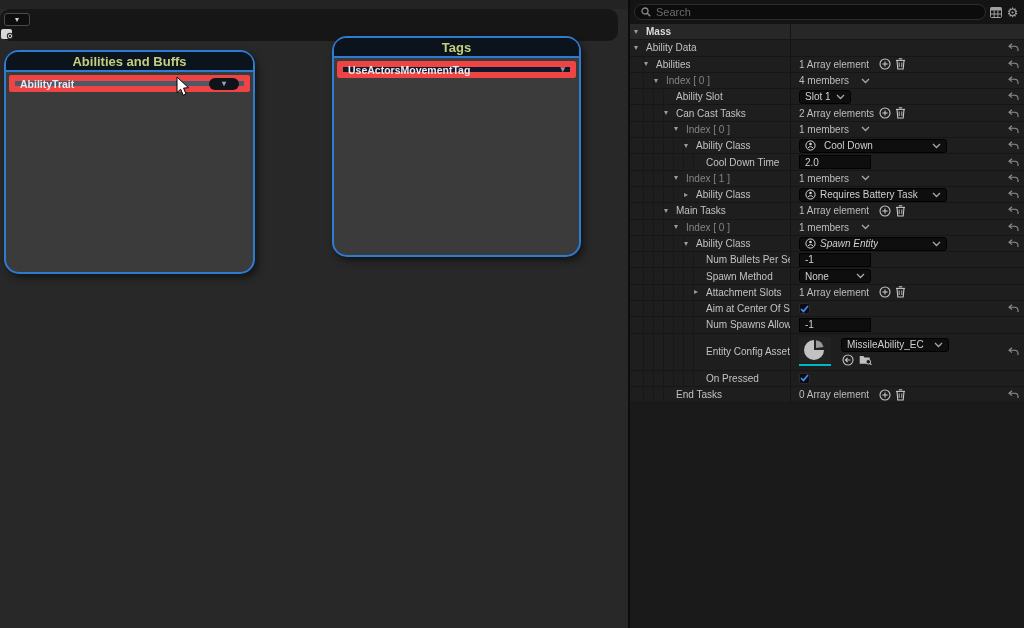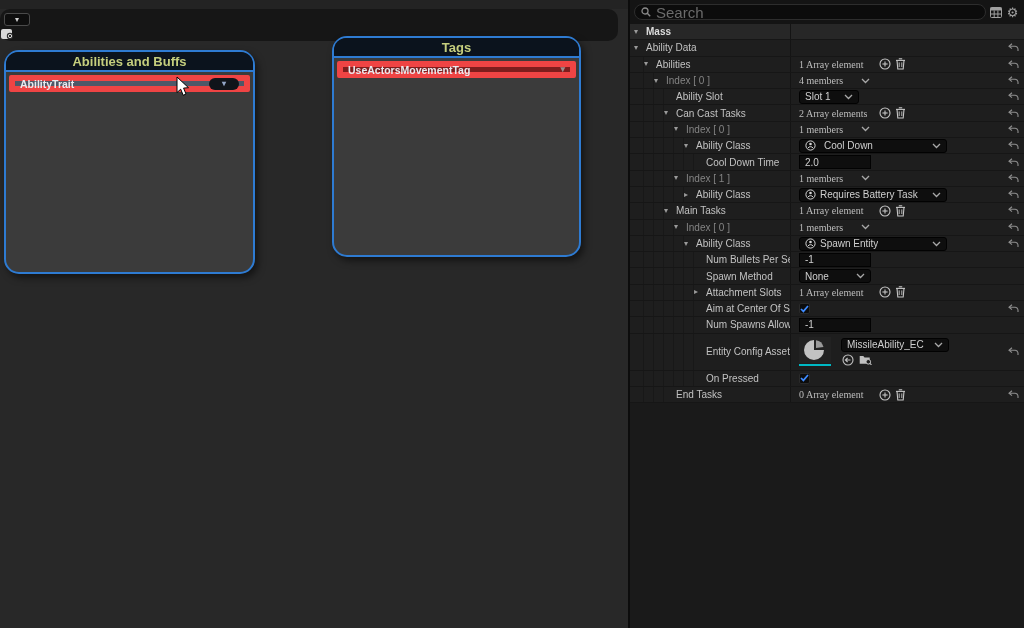--- a/index.html
+++ b/index.html
@@ -11,49 +11,49 @@
   .left-topstrip{position:absolute;left:0;top:0;width:628px;height:9px;background:#232323;}
   .left-toolbar{position:absolute;left:0;top:9px;width:618px;height:32px;background:#161616;border-radius:10px;}
   .mini-dd{position:absolute;left:4px;top:13px;width:26px;height:13px;background:#0e0e0e;border:1px solid #4a4a4a;border-radius:3px;display:flex;align-items:center;justify-content:center;}
   .corner-ic{position:absolute;left:1px;top:27px;width:14px;height:14px;}
 
   .trait-box{position:absolute;background:#3b3b3b;border:2px solid #2e7bd2;border-radius:15px;box-shadow:3px 4px 7px rgba(0,0,0,.5);}
   .trait-box .hdr{height:20px;background:#0b131d;border-bottom:2px solid #2e7bd2;border-radius:12px 12px 0 0;display:flex;align-items:center;justify-content:center;font-size:13px;font-weight:bold;color:#c5ce7d;}
   .trait-box .bod{padding:3px 3px;}
   .trait-row{height:17px;border:6px solid #ef4444;border-radius:2px;display:flex;align-items:center;padding:0 5px;font-size:10.5px;font-weight:bold;color:#e8eaef;justify-content:space-between;}
   .trait-row.slate{background:#4e5868;}
-  .trait-row.dark{background:#7f1d1d;}
+  .trait-row.dark{background:#0f172a;}
   .pill{width:30px;height:12px;background:#10141a;border-radius:6px;display:flex;align-items:center;justify-content:center;}
   .chev-sm{font-size:8px;color:#93a6c8;line-height:1;}
   .chev-red{font-size:9px;color:#9b8d8d;line-height:1;}
 
   .cursor{position:absolute;left:176px;top:76px;width:14px;height:21px;z-index:50;}
 
   
   .right{position:absolute;left:628px;top:0;width:396px;height:628px;background:#1a1a1a;border-left:2px solid #0c0c0c;}
   .dt-toolbar{height:24px;background:#141414;display:flex;align-items:center;padding:0 4px;}
   .search{flex:0 0 352px;height:16px;background:#0c0c0c;border:1px solid #2d2d2d;border-radius:8px;display:flex;align-items:center;padding:0 6px;gap:5px;}
-  .search input{background:transparent;border:0;outline:0;color:#bdbdbd;font-size:15px;width:100%;padding:0;}
+  .search input{background:transparent;border:0;outline:0;color:#bdbdbd;font-size:11px;width:100%;padding:0;}
   .search input::placeholder{color:#6b6b6b;}
   .tb-ic{width:16px;display:flex;align-items:center;justify-content:center;margin-left:2px;color:#a0a0a0;}
   .gear{font-size:13px;color:#a0a0a0;line-height:1;}
 
   #rows{position:absolute;left:0;top:24px;right:0;}
   .row{display:flex;align-items:stretch;height:16.3px;border-bottom:1px solid #161616;background:#1e1e1e;font-size:10px;}
   .row.cat{background:#272727;}
   .row.tall{height:37px;}
   .ncell{width:160px;display:flex;align-items:center;overflow:hidden;flex-shrink:0;padding-left:4px;}
   .rail{width:10px;align-self:stretch;border-right:1px solid #181818;flex-shrink:0;}
   .arrow{width:12px;flex-shrink:0;color:#9a9a9a;font-size:8px;line-height:1;text-align:left;cursor:default;}
   .nlabel{color:#c2c2c2;white-space:nowrap;}
   .nlabel.dim{color:#848484;}
   .nlabel.b{font-weight:bold;color:#dcdcdc;}
   .vcell{flex:1;display:flex;align-items:center;padding-left:8px;border-left:1px solid #141414;color:#bdbdbd;gap:4px;min-width:0;}
   .rcell{width:22px;display:flex;align-items:center;justify-content:center;flex-shrink:0;}
-  .vtext{white-space:nowrap;font-family:Liberation Serif, serif;}
+  .vtext{white-space:nowrap;}
   .vtext.arr{min-width:76px;}
   .vtext.mem{min-width:58px;}
   .dd{height:14px;background:#0e0e0e;border:1px solid #020202;border-radius:3px;display:flex;align-items:center;padding:0 5px;color:#cfcfcf;justify-content:space-between;gap:6px;}
   .inp{height:14px;background:#0e0e0e;border:1px solid #020202;border-radius:0;display:flex;align-items:center;padding:0 5px;color:#cfcfcf;}
   .cb{width:11px;height:11px;background:#0c0c0c;border:1px solid #2a2a2a;border-radius:2px;display:flex;align-items:center;justify-content:center;}
   .icbtn{display:flex;align-items:center;justify-content:center;cursor:default;}
   .thumbwrap{display:flex;flex-direction:column;margin:3px 0;}
   .thumb{width:32px;height:26px;background:#222;display:flex;align-items:center;justify-content:center;}
   .underline{height:2px;width:32px;margin-top:1px;}
   .assetcol{display:flex;flex-direction:column;margin-left:6px;justify-content:center;gap:2px;}
@@ -213,21 +213,21 @@
         </div>
         <div class="row">
           <div class="ncell">
             <span class="rail"></span>
             <span class="rail"></span>
             <span class="rail"></span>
             <span class="arrow"></span>
             <span class="nlabel">Ability Slot</span>
           </div>
           <div class="vcell">
-            <div class="dd" style="width: 60px;">
+            <div class="dd" style="width: 52px;">
               <span style="display: flex; align-items: center; gap: 4px; overflow: hidden; white-space: nowrap;">
                 <span>Slot 1</span>
               </span>
               <span class="icbtn">
                 <svg width="9" height="6" viewBox="0 0 9 6">
                   <path d="M1 1 L4.5 4.5 L8 1" fill="none" stroke="#a8a8a8" stroke-width="1.3"></path>
                 </svg>
               </span>
             </div>
           </div>
@@ -495,21 +495,21 @@
           <div class="ncell">
             <span class="rail"></span>
             <span class="rail"></span>
             <span class="rail"></span>
             <span class="rail"></span>
             <span class="rail"></span>
             <span class="arrow">▾</span>
             <span class="nlabel">Ability Class</span>
           </div>
           <div class="vcell">
-            <div class="dd" style="width: 148px;">
+            <div class="dd" style="width: 148px; font-style: italic;">
               <span style="display: flex; align-items: center; gap: 4px; overflow: hidden; white-space: nowrap;">
                 <span class="icbtn">
                   <svg width="11" height="11" viewBox="0 0 11 11">
                     <circle cx="5.5" cy="5.5" r="4.6" fill="none" stroke="#d8d8d8" stroke-width="1"></circle>
                     <circle cx="5.5" cy="4" r="1.3" fill="#d8d8d8"></circle>
                     <path d="M3 8 A3 3 0 0 1 8 8" fill="none" stroke="#d8d8d8" stroke-width="1"></path>
                   </svg>
                 </span>
                 <span>Spawn Entity</span>
               </span>

